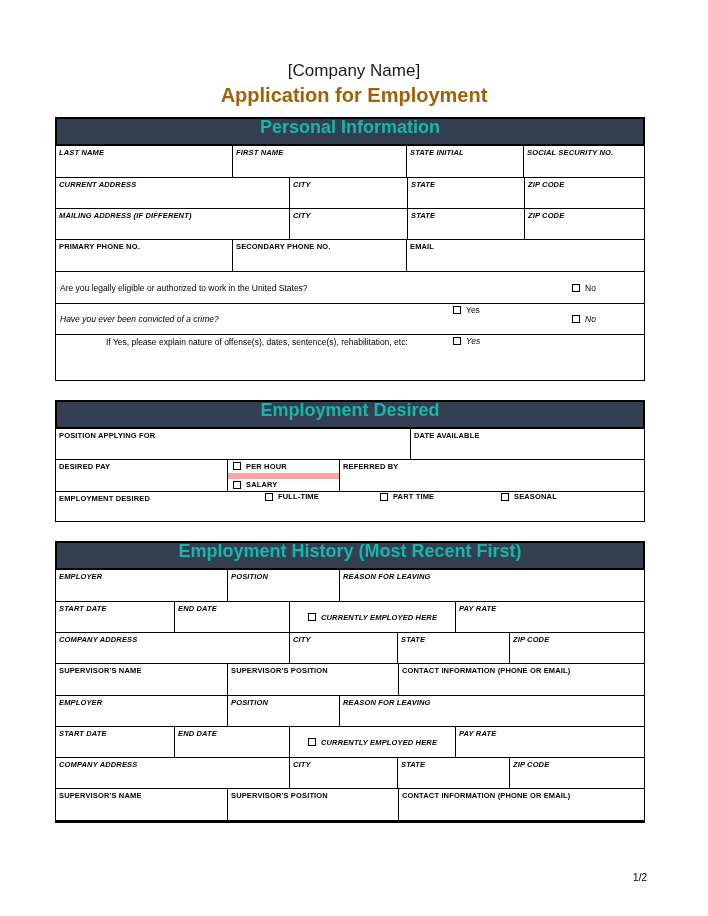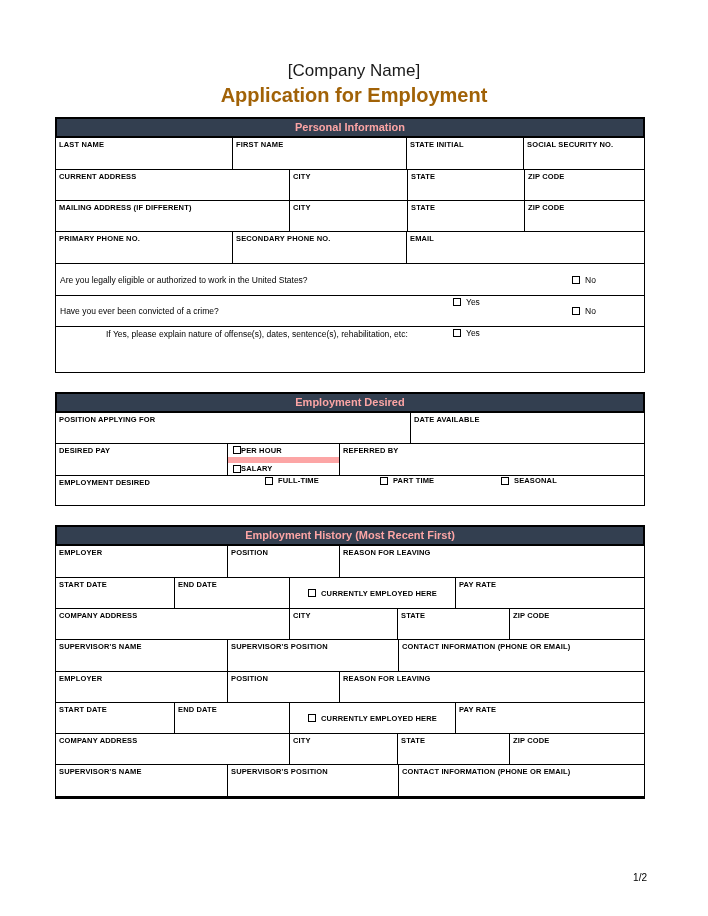--- a/index.html
+++ b/index.html
@@ -6,52 +6,52 @@
   html,body { width:708px; height:916px; background:#ffffff; font-family:"Liberation Sans", sans-serif; color:#000; }
   .page { position:relative; width:708px; height:916px; padding-top:60px; overflow:hidden; }
 
   .company-name { text-align:center; font-size:17px; line-height:22px; color:#1a1a1a; }
   .doc-title   { text-align:center; font-size:20px; line-height:27px; font-weight:bold; color:#a16207; }
 
   .form-area { width:590px; margin-left:55px; margin-top:8px; }
 
   .section { margin-bottom:19px; }
   .section-header {
-    background:#333F50; border:2px solid #000; color:#fca5a5;
-    font-weight:bold; font-size:11px; text-align:center;
-    height:21px; line-height:17px;
+    background:#333F50; border:2px solid #000; color:#14b8a6;
+    font-weight:bold; font-size:18px; text-align:center;
+    height:29px; line-height:17px;
   }
   .tbl {
     border-left:1.5px solid #000; border-right:1.5px solid #000; border-bottom:1.5px solid #000;
   }
   .tbl.thick-bottom { border-bottom:3px solid #000; }
 
   .row { display:flex; }
   .row + .row { border-top:1px solid #000; }
   .cell { position:relative; padding:2px 3px; }
   .cell + .cell { border-left:1px solid #000; }
 
   .lbl { font-size:7.5px; font-weight:600; letter-spacing:.15px; display:block; }
 
-  .h31 { height:31px; } .h32 { height:32px; } .h30 { height:30px; } .h46 { height:46px; }
+  .h31 { height:31px;font-style:italic; } .h32 { height:32px; } .h30 { height:30px; } .h46 { height:46px; }
 
   
   .q-row { display:flex; align-items:center; }
   .q-text { flex:0 0 397px; padding-left:4px; font-size:8.5px; }
   .q-yes  { flex:0 0 119px;margin-top:44px; }
   .q-no   { flex:1; }
 
   .cbgroup { display:flex; align-items:center; gap:5px; }
   .cb { width:8px; height:8px; border:1px solid #000; background:#fff; display:inline-block; flex:0 0 auto; }
   .cb-lbl    { font-size:8.5px; }
   .cb-lbl-uc { font-size:7.5px; font-weight:600; letter-spacing:.15px; }
 
   
   .halves { padding:0; display:flex; flex-direction:column; }
-  .half { height:15px; display:flex; align-items:center; padding-left:5px; flex:1; }
+  .half { height:15px; display:flex; align-items:center; gap:5px; padding-left:5px; flex:1; }
   .half + .half { border-top:6px solid #fca5a5; }
 
   
   .ed-cell { position:relative; width:100%; }
   .ed-lbl { position:absolute; top:2px; left:3px; }
   .ed-cb { position:absolute; top:0; }
 
   .center-cb { display:flex; align-items:center; justify-content:center; gap:5px; padding:0; }
 
   .page-num { position:absolute; top:872px; left:55px; width:592px; text-align:right; font-size:10px; }

